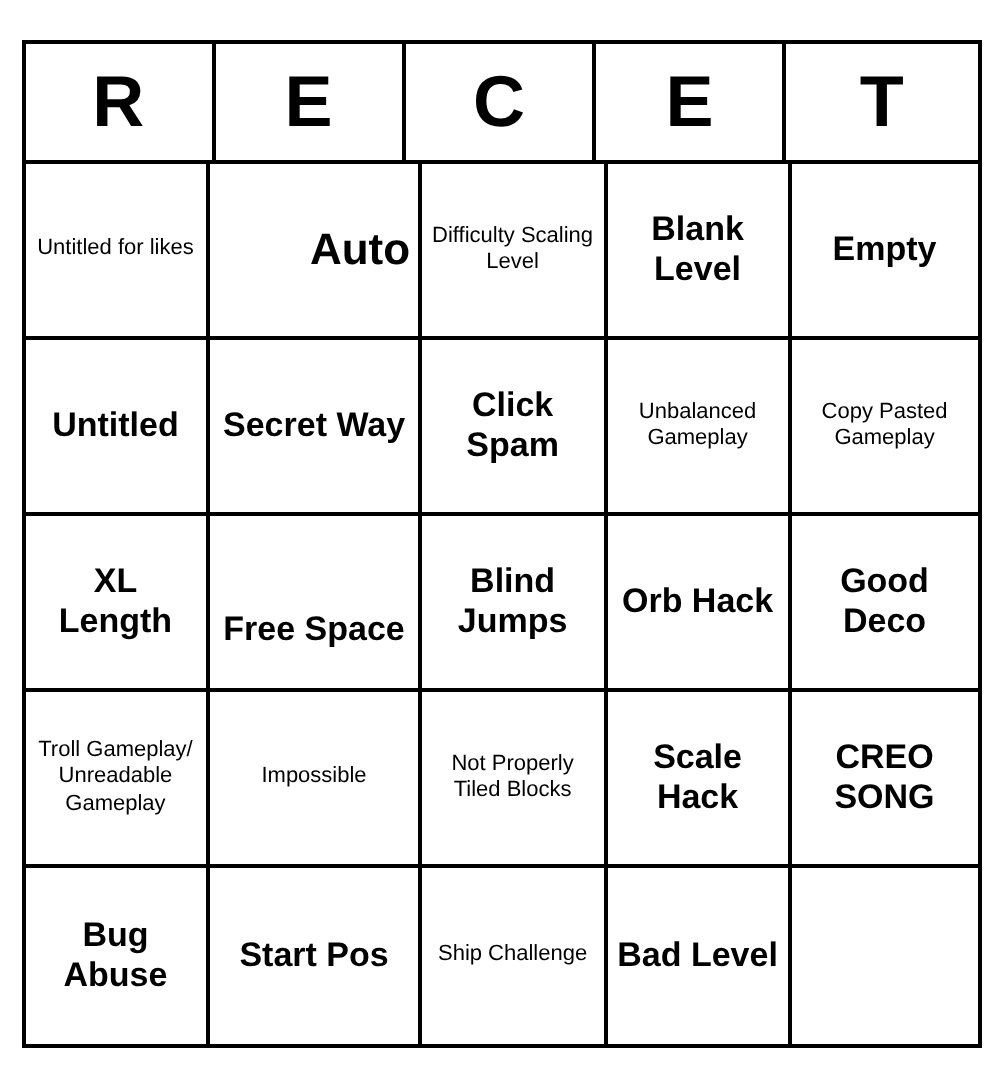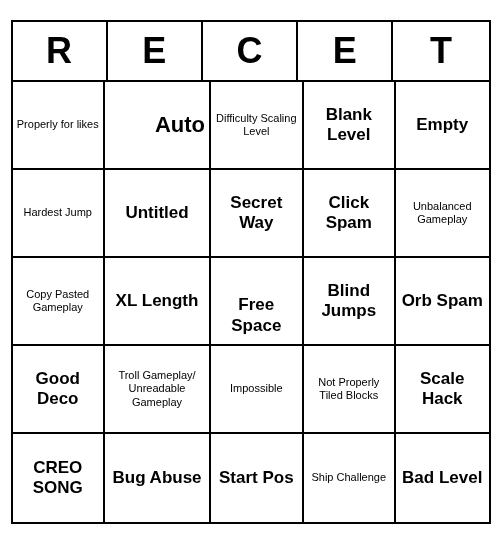--- a/index.html
+++ b/index.html
@@ -81,36 +81,33 @@
 <div class="bingo-card">
   <div class="bingo-header">
   <div class="bingo-header-cell">R</div>
       <div class="bingo-header-cell">E</div>
       <div class="bingo-header-cell">C</div>
       <div class="bingo-header-cell">E</div>
       <div class="bingo-header-cell">T</div>
     </div>
   <div class="bingo-grid">
   <div class="bingo-cell">
-        <span class="cell-text small">Properly for likes</span>
+        <span class="cell-text small">Untitled for likes</span>
       </div>
       <div class="bingo-cell">
         <span class="cell-text large">Auto</span>
       </div>
       <div class="bingo-cell">
         <span class="cell-text small">Difficulty Scaling Level</span>
       </div>
       <div class="bingo-cell">
         <span class="cell-text medium">Blank Level</span>
       </div>
       <div class="bingo-cell">
         <span class="cell-text medium">Empty</span>
-      </div>
-      <div class="bingo-cell">
-        <span class="cell-text small">Hardest Jump</span>
       </div>
       <div class="bingo-cell">
         <span class="cell-text medium">Untitled</span>
       </div>
       <div class="bingo-cell">
         <span class="cell-text medium">Secret Way</span>
       </div>
       <div class="bingo-cell">
         <span class="cell-text medium">Click Spam</span>
       </div>
@@ -123,21 +120,21 @@
       <div class="bingo-cell">
         <span class="cell-text medium">XL Length</span>
       </div>
       <div class="bingo-cell">
         <span class="cell-text free-space">Free Space</span>
       </div>
       <div class="bingo-cell">
         <span class="cell-text medium">Blind Jumps</span>
       </div>
       <div class="bingo-cell">
-        <span class="cell-text medium">Orb Spam</span>
+        <span class="cell-text medium">Orb Hack</span>
       </div>
       <div class="bingo-cell">
         <span class="cell-text medium">Good Deco</span>
       </div>
       <div class="bingo-cell">
         <span class="cell-text small">Troll Gameplay/ Unreadable Gameplay</span>
       </div>
       <div class="bingo-cell">
         <span class="cell-text small">Impossible</span>
       </div>

